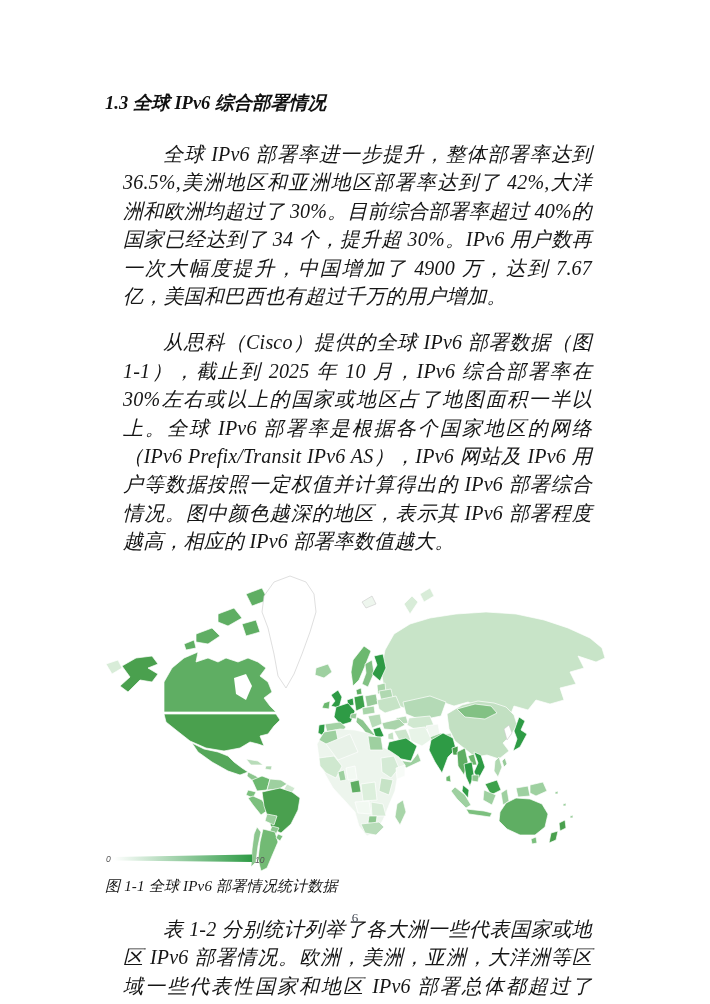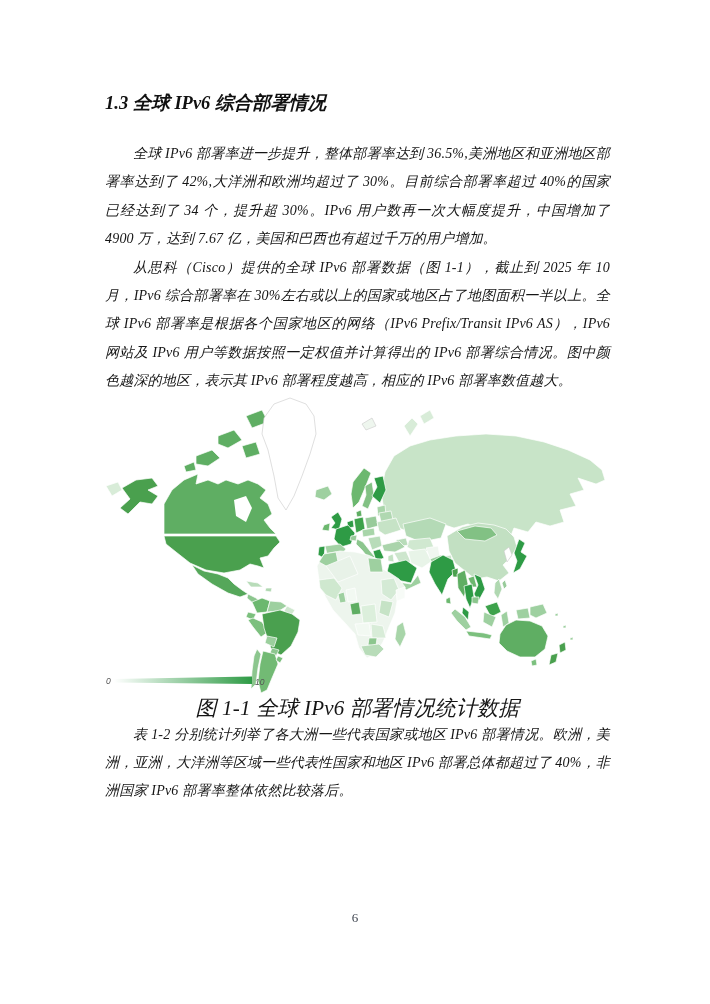--- a/index.html
+++ b/index.html
@@ -21,37 +21,36 @@
     font-style: italic;
   }
   .heading {
     margin: 90px 0 24px 0;
     font-size: 18.5px;
     line-height: 26px;
     font-weight: bold;
     color: #111;
   }
   .para {
-    margin: 0;
-    font-size: 14px;
+    margin: 18px;
+    font-size: 20px;
     line-height: 28.4px;
     text-align: justify;
     text-indent: 2em;
     letter-spacing: 0.2px;
   }
   .figure {
     margin: 0 0 0 -5px;
     width: 508px;
   }
   .figure svg { display:block; }
   .fig-caption {
     width: 505px;
     margin: 3px 0 2px 5px;
-    text-align: center;
-    font-size: 21px;
+    font-size: 15px;
     line-height: 22px;
     text-indent: 0;
   }
   .page-number {
     position: absolute;
     top: 910px;
     left: 0;
     width: 100%;
     text-align: center;
     font-size: 13px;

